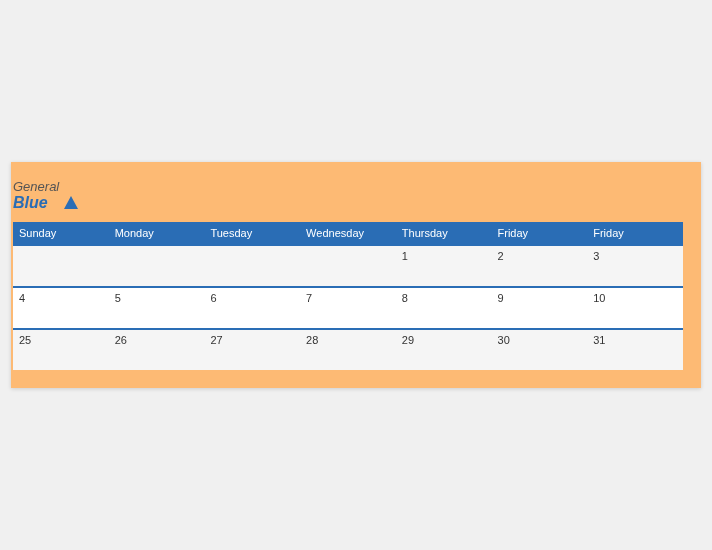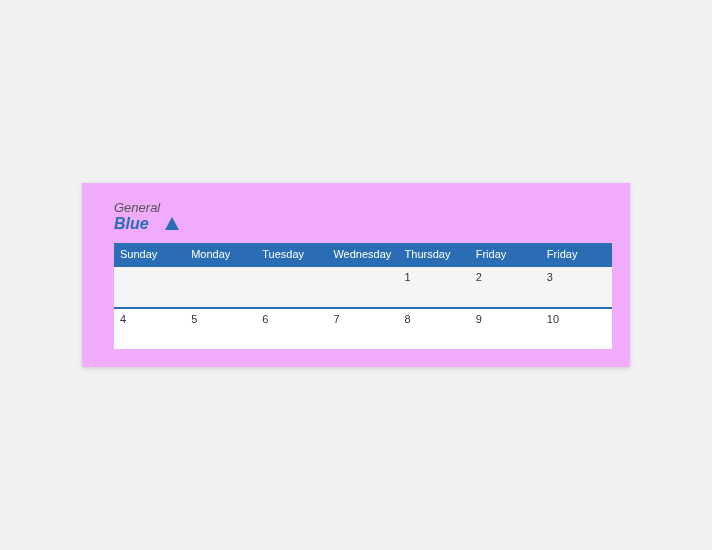--- a/index.html
+++ b/index.html
@@ -6,23 +6,23 @@
     body {
       background: #f0f0f0;
       display: flex;
       justify-content: center;
       align-items: center;
       width: 712px;
       height: 550px;
       font-family: Arial, sans-serif;
     }
     .calendar-wrapper {
-      background: #f0abfc;
-      width: 548px;
-      padding: 18px 18px 18px 32px;
+      background: #fdba74;
+      width: 690px;
+      padding: 18px 18px 18px 2px;
       box-shadow: 0 1px 4px rgba(0,0,0,0.15);
     }
     .header {
       display: flex;
       justify-content: space-between;
       align-items: center;
       margin-bottom: 10px;
     }
     .logo {
       display: flex;
@@ -136,15 +136,24 @@
         </tr>
         <tr>
           <td><span class="day-num">4</span></td>
           <td><span class="day-num">5</span></td>
           <td><span class="day-num">6</span></td>
           <td><span class="day-num">7</span></td>
           <td><span class="day-num">8</span></td>
           <td><span class="day-num">9</span></td>
           <td><span class="day-num">10</span></td>
         </tr>
+        <tr>
+          <td><span class="day-num">25</span></td>
+          <td><span class="day-num">26</span></td>
+          <td><span class="day-num">27</span></td>
+          <td><span class="day-num">28</span></td>
+          <td><span class="day-num">29</span></td>
+          <td><span class="day-num">30</span></td>
+          <td><span class="day-num">31</span></td>
+        </tr>
       </tbody>
   </table>
 </div>
 
 </body></html>

